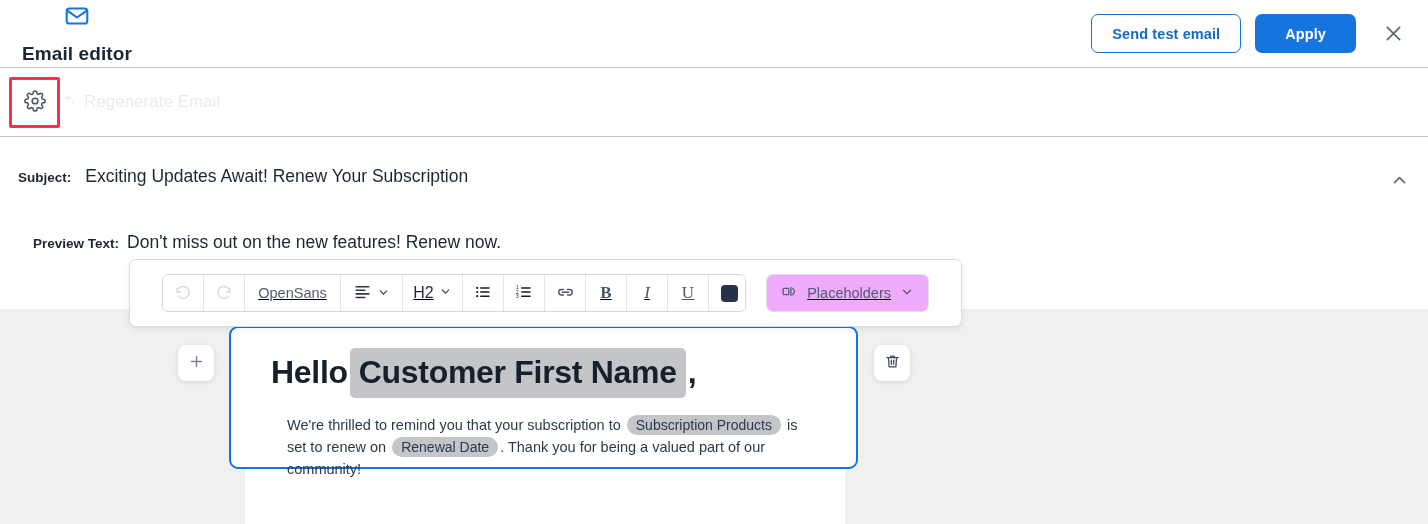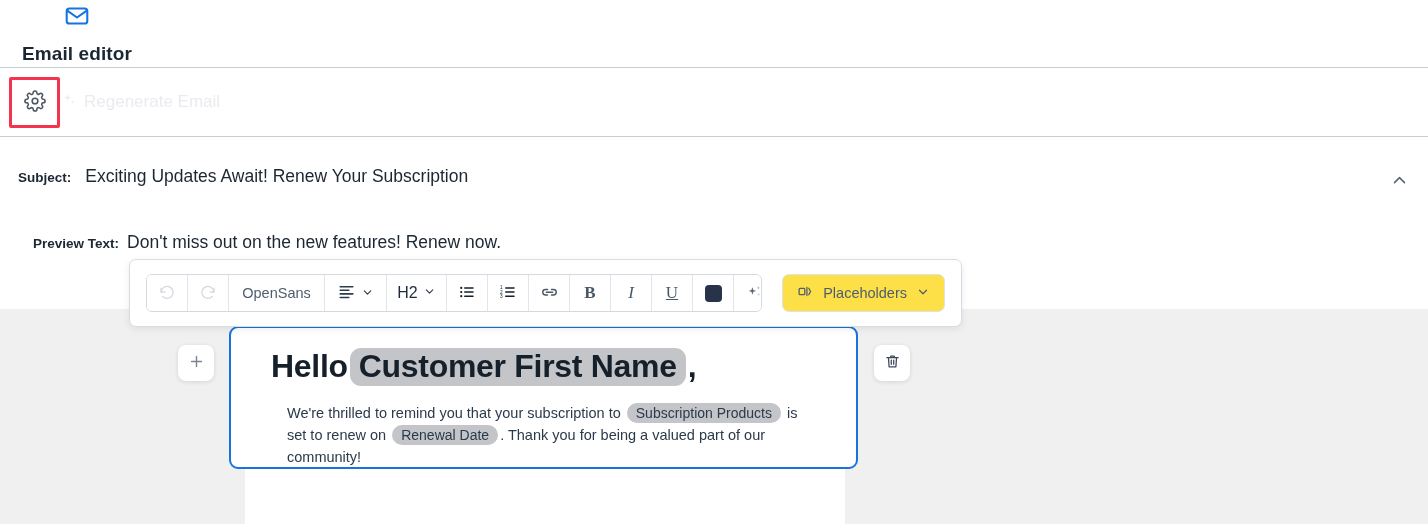--- a/index.html
+++ b/index.html
@@ -82,21 +82,21 @@
   .email-sheet {
     position:absolute; left:245px; top:0px; width:600px; height:215px;
     background:#ffffff;
   }
 
   
   .fmt-toolbar {
     position:absolute; left:129px; top:259px; width:833px; height:68px;
     background:#ffffff; border:1px solid #d9dde3; border-radius:7px;
     box-shadow:0 2px 7px rgba(27,39,51,0.09);
-    display:flex; align-items:center; padding:0 16px; z-index:6;
+    display:flex; align-items:center; padding:0 32px; z-index:6;text-decoration:underline;
   }
   .btn-group {
     display:flex; align-items:center; height:38px;
     border:1px solid #d4d9e0; border-radius:6px; overflow:hidden; background:#fff;
   }
   .tb-btn {
     height:38px; min-width:41px; padding:0 8px; border:none; background:#fff;
     border-right:1px solid #e2e6eb; cursor:pointer;
     display:flex; align-items:center; justify-content:center; gap:5px;
     color:#2d3b4e; font-size:15px; font-family:"Liberation Sans", sans-serif;
@@ -105,38 +105,38 @@
   .tb-btn.disabled { color:#d6dae0; cursor:default; }
   .tb-font { min-width:96px; color:#4e5d70; font-size:14.5px; }
   .tb-h2 { min-width:60px; color:#1e2b3c; font-size:16px; font-weight:400; }
   .tb-align { min-width:62px; }
   .tb-bold { font-weight:700; font-size:17px; color:#4a5868; font-family:"Liberation Serif", serif; }
   .tb-italic { font-style:italic; font-size:17px; color:#4a5868; font-family:"Liberation Serif", serif; }
   .tb-underline { font-size:17px; color:#4a5868; text-decoration:underline; font-family:"Liberation Serif", serif; }
   .swatch { width:17px; height:17px; background:#28334a; border-radius:4px; display:block; }
   .placeholders-chip {
     margin-left:20px; height:38px; padding:0 14px;
-    border:1px solid #dfe3e8; border-radius:7px; background:#fde047;
+    border:1px solid #dfe3e8; border-radius:7px; background:#f0abfc;
     display:flex; align-items:center; gap:9px; cursor:pointer;
     color:#4e5d70; font-size:14.5px;
   }
 
   
   .block-selected {
     position:absolute; left:229px; top:326px; width:629px; height:143px;
     border:2px solid #1574dd; border-radius:9px; background:#ffffff; z-index:4;
     padding:20px 40px 0 40px;
   }
   .bl-heading {
     font-size:32px; font-weight:700; color:#15202b; line-height:1.18;
     margin:0 0 16px 0; display:flex; align-items:center; flex-wrap:wrap;
     font-family:"Liberation Sans", sans-serif; letter-spacing:-0.3px;
   }
   .ph-lg {
-    background:#c3c5c9; border-radius:11px; padding:0 9px; margin:0 2px;
+    background:#c3c5c9; border-radius:5px; padding:6px 9px; margin:0 2px;
     color:#15202b; font-weight:700;
   }
   .bl-body {
     font-size:14.5px; color:#2b3a4a; line-height:1.52; margin:16px;
     font-family:"Liberation Sans", sans-serif;
   }
   .ph-sm {
     background:#c3c5c9; border-radius:10px; padding:2px 9px; margin:0 2px;
     color:#2b3a4a; font-size:14px; white-space:nowrap;
   }
@@ -156,20 +156,29 @@
 
   <div class="header">
     <div class="header-left">
       <span class="mail-icon">
         <svg width="26" height="26" viewBox="0 0 24 24" fill="none" stroke="#1574dd" stroke-width="1.9" stroke-linecap="round" stroke-linejoin="round">
           <rect x="2.5" y="5" width="19" height="14" rx="2.4"></rect>
           <path d="M3 7l9 6.4L21 7"></path>
         </svg>
       </span>
       <span class="header-title">Email editor</span>
+    </div>
+    <div class="header-right">
+      <div class="btn-outline">Send test email</div>
+      <div class="btn-primary">Apply</div>
+      <div class="close-btn">
+        <svg width="21" height="21" viewBox="0 0 24 24" fill="none" stroke="#5a6573" stroke-width="1.9" stroke-linecap="round">
+          <path d="M5 5l14 14M19 5L5 19"></path>
+        </svg>
+      </div>
     </div>
   </div>
 
   <div class="tool-strip"></div>
 
   <div class="gear-wrap">
     <span>
       <svg width="22" height="22" viewBox="0 0 24 24" fill="none" stroke="#4a5664" stroke-width="1.7" stroke-linecap="round" stroke-linejoin="round">
         <circle cx="12" cy="12" r="3.1"></circle>
         <path d="M19.4 15a1.65 1.65 0 0 0 .33 1.82l.06.06a2 2 0 1 1-2.83 2.83l-.06-.06a1.65 1.65 0 0 0-1.82-.33 1.65 1.65 0 0 0-1 1.51V21a2 2 0 1 1-4 0v-.09A1.65 1.65 0 0 0 9 19.4a1.65 1.65 0 0 0-1.82.33l-.06.06a2 2 0 1 1-2.83-2.83l.06-.06A1.65 1.65 0 0 0 4.6 15a1.65 1.65 0 0 0-1.51-1H3a2 2 0 1 1 0-4h.09A1.65 1.65 0 0 0 4.6 9a1.65 1.65 0 0 0-.33-1.82l-.06-.06a2 2 0 1 1 2.83-2.83l.06.06A1.65 1.65 0 0 0 9 4.6a1.65 1.65 0 0 0 1-1.51V3a2 2 0 1 1 4 0v.09a1.65 1.65 0 0 0 1 1.51 1.65 1.65 0 0 0 1.82-.33l.06-.06a2 2 0 1 1 2.83 2.83l-.06.06A1.65 1.65 0 0 0 19.4 9V9a1.65 1.65 0 0 0 1.51 1H21a2 2 0 1 1 0 4h-.09a1.65 1.65 0 0 0-1.51 1z"></path>

